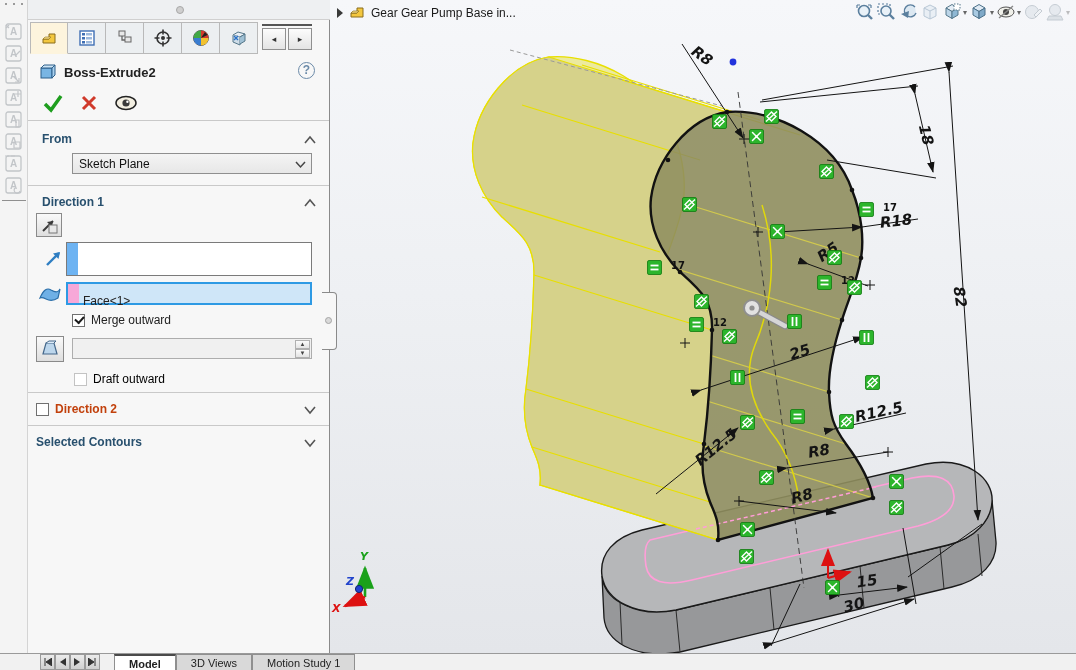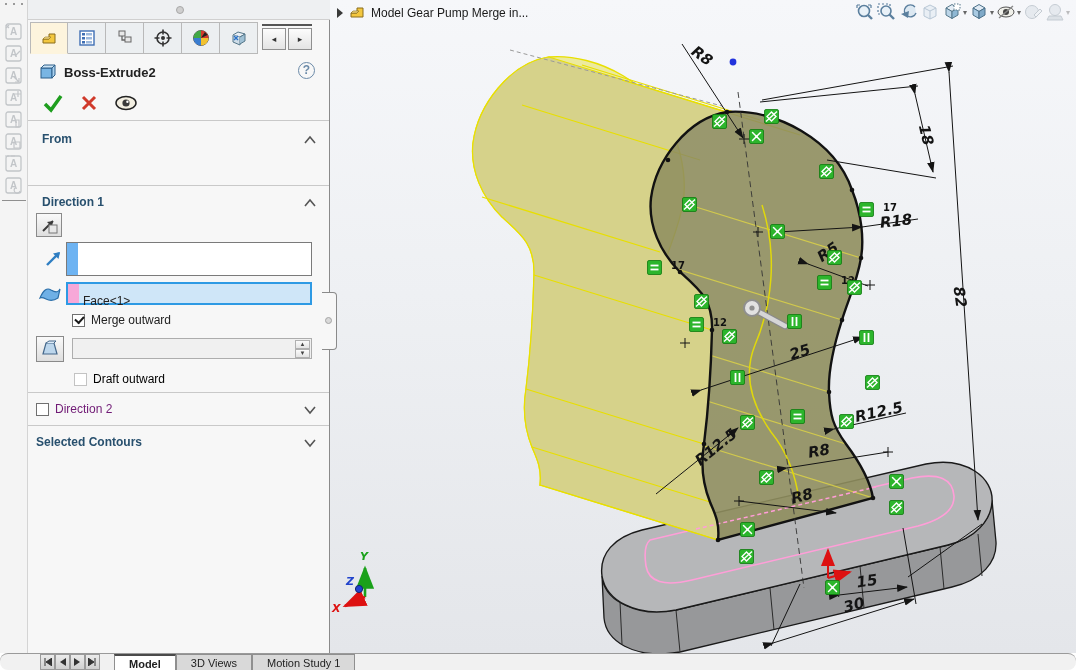--- a/index.html
+++ b/index.html
@@ -65,21 +65,21 @@
   .headsup { position:absolute; right:6px; top:3px; display:flex; align-items:center; gap:3px; }
   .hu-item { display:flex; align-items:center; }
   .hu-item.disabled { opacity:.4; }
   .hu-caret { font-size:8px; color:#666; margin-left:1px; }
 
   .dim-label { position:absolute; font:italic 700 15px "DejaVu Sans", sans-serif; color:#141414; white-space:nowrap; transform-origin:center; z-index:12; }
   .rel-badge { position:absolute; z-index:13; display:flex; align-items:flex-start; }
   .rel-num { font:700 10px "DejaVu Sans", sans-serif; color:#111; margin-left:1px;padding-left:8px; }
 
   
-  .bottom-bar { position:absolute; left:0; top:653px; width:1076px; height:17px; background:#f1f1f1; border-top:1px solid #9a9a9a; display:flex; align-items:stretch;border-radius:8px; }
+  .bottom-bar { position:absolute; left:0; top:653px; width:1076px; height:17px; background:#f1f1f1; border-top:1px solid #9a9a9a; display:flex; align-items:stretch; }
   .nav-btns { display:flex; margin-left:40px; }
   .nav-btn { width:15px; height:16px; background:linear-gradient(#ececec,#cfcfcf); border:1px solid #9a9a9a; display:flex; align-items:center; justify-content:center; }
   .sheet-tab { padding:1px 14px 0 14px; font-size:11px; border:1px solid #8f8f8f; border-bottom:none; background:#d9d9d9; color:#222; display:flex; align-items:center; }
   .sheet-tab.active { background:#fff; font-weight:bold; border-top:2px solid #4a4a4a; }
 </style>
 </head>
 <body>
 
 <div class="app">
 
@@ -213,20 +213,26 @@
         <circle cx="12" cy="8" r="3.6" fill="#3a3a3a"></circle>
           <circle cx="13.4" cy="6.8" r="1.2" fill="#fff"></circle>
       </svg>
     </div>
     <div class="pm-sep" style="top:100px"></div>
 
     <div class="sec-header" style="top:112px">From</div>
     <svg class="chev" style="top:115px">
         <polyline points="2,8 7,2 12,8" fill="none" stroke="#555" stroke-width="1.6"></polyline>
       </svg>
+    <div class="dropdown" style="top:133px">
+      <span>Sketch Plane</span>
+      <svg class="dd-arrow" width="11" height="8">
+          <polyline points="1,1 5.5,6 10,1" fill="none" stroke="#444" stroke-width="1.5"></polyline>
+        </svg>
+    </div>
     <div class="pm-sep" style="top:165px"></div>
 
     <div class="sec-header" style="top:175px">Direction 1</div>
     <svg class="chev" style="top:178px">
         <polyline points="2,8 7,2 12,8" fill="none" stroke="#555" stroke-width="1.6"></polyline>
       </svg>
 
     <div class="sq-btn" style="left:8px; top:193px; width:26px; height:24px;">
       <svg width="18" height="18">
         <path d="M3,15 L13,5" stroke="#3a3a3a" stroke-width="2"></path>
@@ -271,21 +277,21 @@
         </div>
     </div>
     <div class="chkrow" style="left:46px; top:352px">
       <div class="chkbox disabled"></div>
       <span class="disabled-label">Draft outward</span>
     </div>
     <div class="pm-sep" style="top:372px"></div>
 
     <div class="chkrow" style="left:8px; top:382px">
       <div class="chkbox"></div>
-      <span style="font-weight:normal; color:#701a75">Direction 2</span>
+      <span style="font-weight:bold; color:#c2410c">Direction 2</span>
     </div>
     <svg class="chev" style="top:385px">
         <polyline points="2,2 7,8 12,2" fill="none" stroke="#555" stroke-width="1.6"></polyline>
       </svg>
     <div class="pm-sep" style="top:405px"></div>
 
     <div class="sec-header" style="left:8px; top:415px">Selected Contours</div>
     <svg class="chev" style="top:418px">
         <polyline points="2,2 7,8 12,2" fill="none" stroke="#555" stroke-width="1.6"></polyline>
       </svg>
@@ -298,21 +304,21 @@
   <div class="viewport">
 
     <div class="breadcrumb">
       <svg width="8" height="10">
           <path d="M1,0 L7,5 L1,10 Z" fill="#3a3a3a"></path>
         </svg>
       <svg width="17" height="15">
         <path d="M2,8 L8,8 L8,3 L14,3 L14,12 L2,12 Z" fill="#f3c73f" stroke="#8a6d1d"></path>
         <path d="M2,8 L4,6 L10,6 L8,8 Z" fill="#f9e08a" stroke="#8a6d1d" stroke-width=".7"></path>
       </svg>
-      <span>Model Gear Pump Merge in...</span>
+      <span>Gear Gear Pump Base in...</span>
     </div>
 
     <div class="headsup" id="headsup">
         <div class="hu-item">
           <svg width="19" height="18">
             <circle cx="9" cy="8" r="5.5" fill="#e9f1f8" stroke="#5b7f9e" stroke-width="1.6"></circle>
             <line x1="13" y1="12" x2="17" y2="16" stroke="#5b7f9e" stroke-width="2.4"></line>
             <path d="M2,2 l3,0 M2,2 l0,3 M16,2 l-3,0 M16,2 l0,3" stroke="#5b7f9e" stroke-width="1.2"></path>
           </svg>
         </div>

